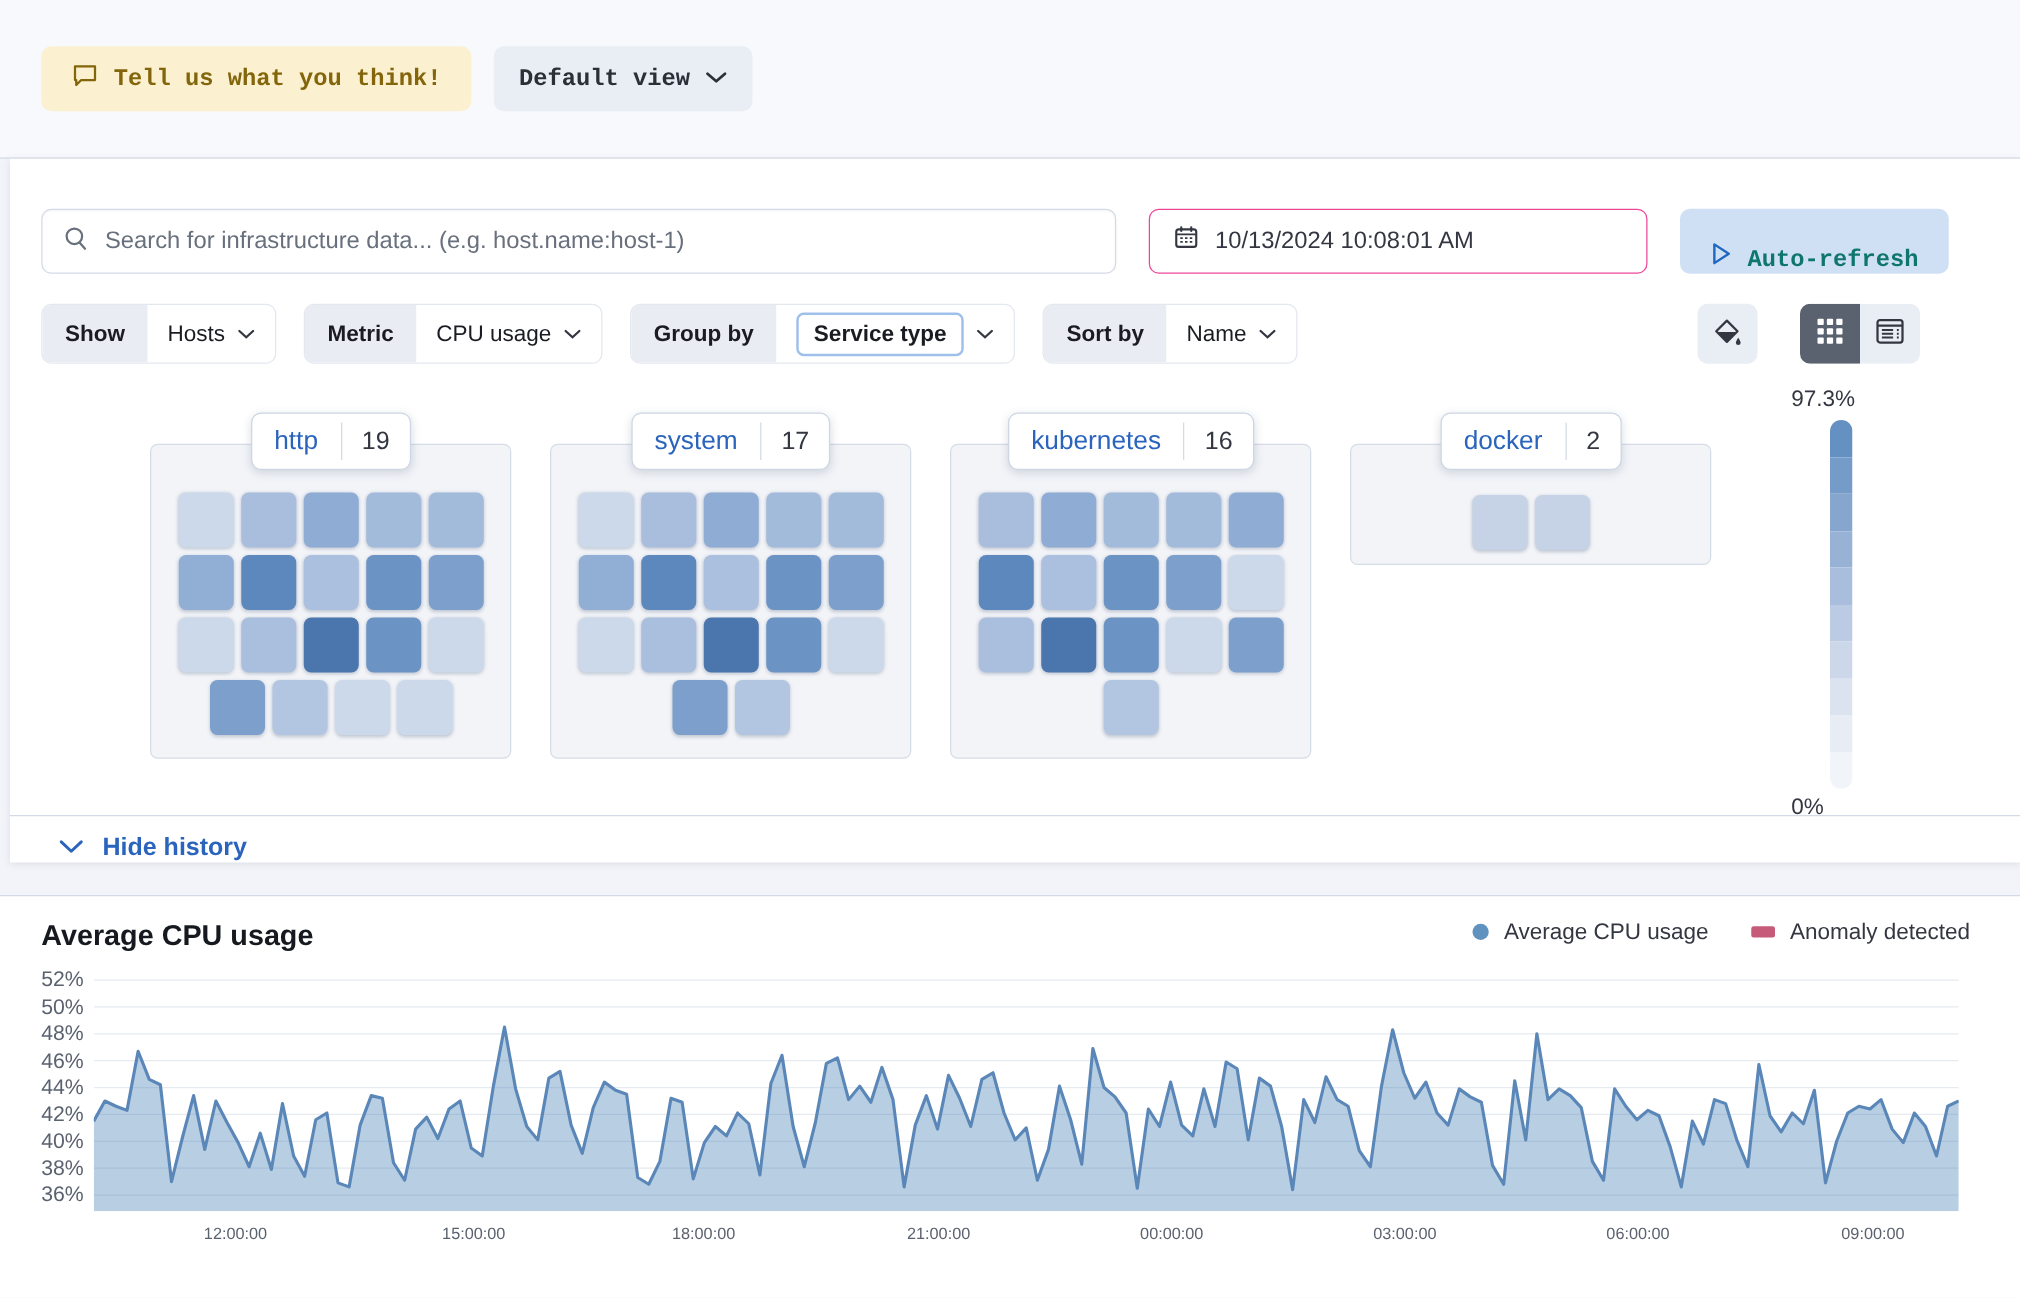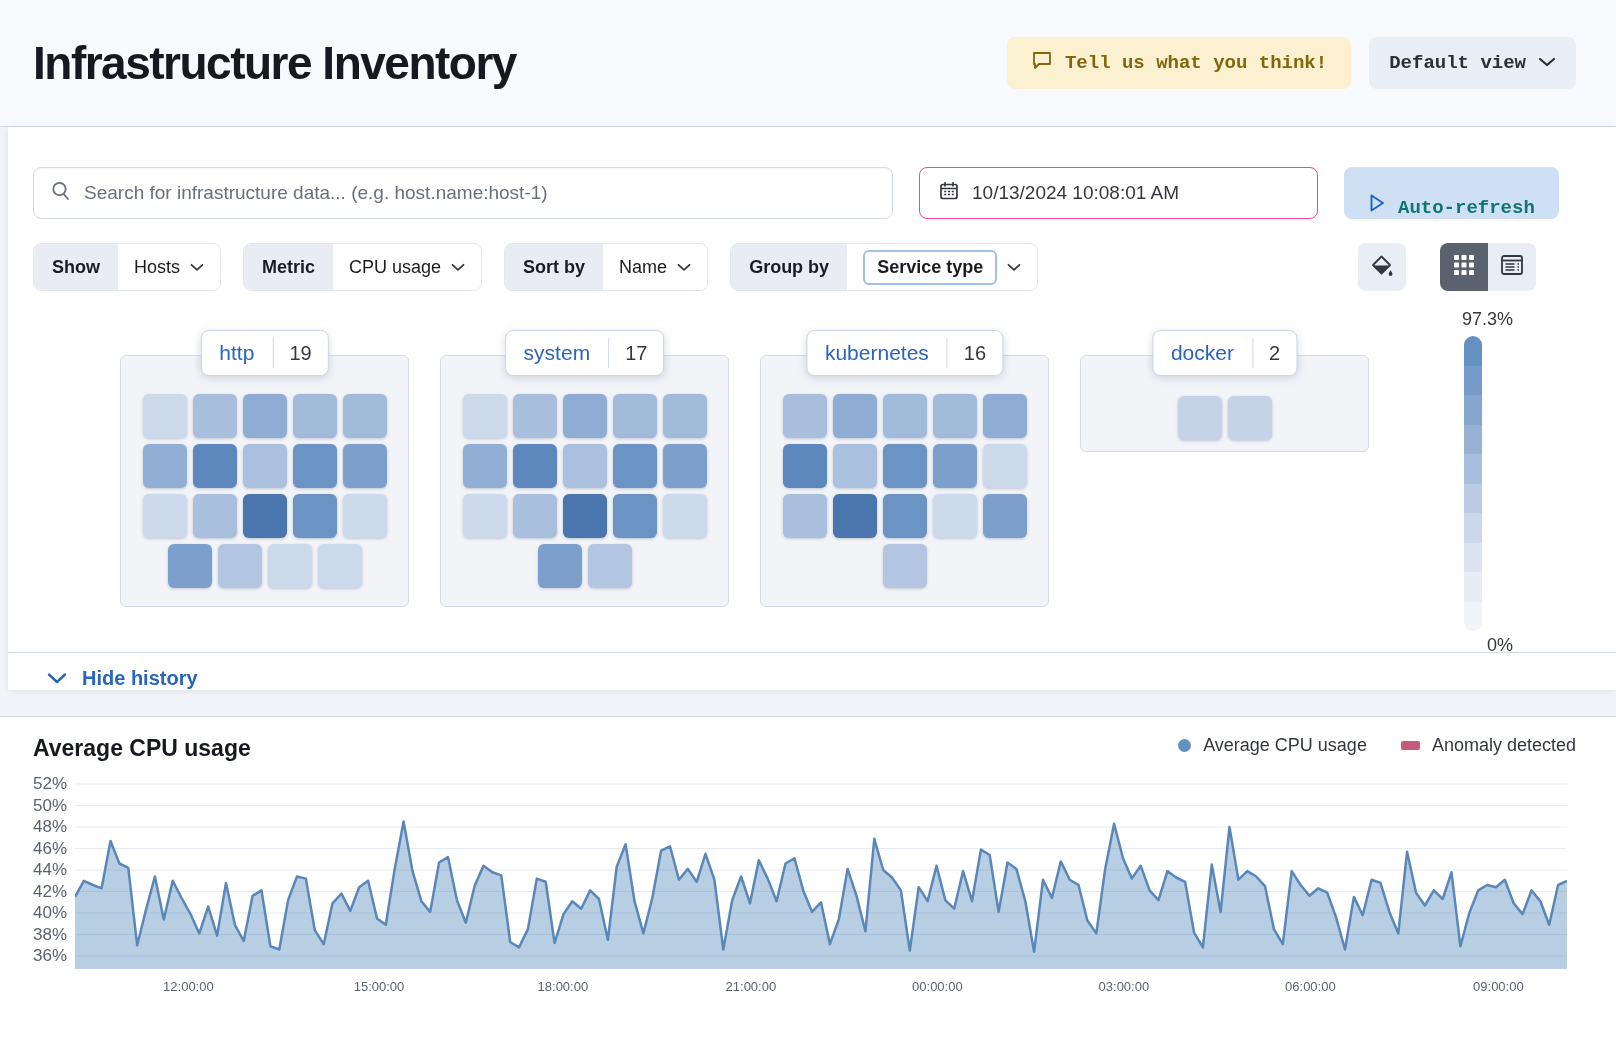--- a/index.html
+++ b/index.html
@@ -57,21 +57,21 @@
   .wgroup.small { height:97px; padding-top:34px; }
   .wpill { position:absolute; top:-26px; left:50%; transform:translateX(-50%); background:#fff;
            border:1px solid #cdd6e4; border-radius:8px; box-shadow:0 2px 8px rgba(50,70,100,.18);
            display:flex; align-items:center; height:46px; white-space:nowrap; }
   .wpill .wname { color:#2a64bd; font-weight:normal; font-size:21px; padding:0 18px; cursor:pointer; }
   .wpill .wsep { width:1px; height:30px; background:#d3dae6; }
   .wpill .wcount { font-size:20px; color:#343741; padding:0 16px; }
   .wrow { display:flex; justify-content:center; gap:6px; margin-top:6px; }
   .tile { width:44px; height:44px; border-radius:6px; box-shadow:0 1px 3px rgba(40,60,90,.25); cursor:pointer; }
 
-  .wlegend { position:absolute; right:103px; top:-46px; width:80px; text-align:right; }
+  .wlegend { position:absolute; right:103px; top:-46px; width:80px; text-align:left; }
   .wlegend-bar { width:18px; height:295px; border-radius:9px; overflow:hidden; margin:6px auto 4px; }
   .wlegend-bar div { width:100%; }
   .wlegend-max,.wlegend-min { font-size:18px; color:#343741; }
 
   .divider { border:none; border-top:1px solid #d3dae6; margin:27px 0 0 -25px; width:1608px; }
   .history-row { display:flex; align-items:center; gap:15px; padding:14px 0 0 14px; color:#2a64bd;
                  font-size:20px; font-weight:600; cursor:pointer; }
 
   
   .chart-panel { margin-top:26px; background:#fff; border-top:1px solid #d3dae6; height:323px; padding-top:18px; }
@@ -83,21 +83,20 @@
   .cl-rect { width:19px; height:9px; border-radius:2px; }
 
   .plot-wrap { position:relative; margin:14px 0 0 75px; width:1492px; height:193px; }
   .ylabels span { position:absolute; right:1500px; width:55px; text-align:right; font-size:17px; color:#5a6270; }
   .xlabels span { position:absolute; top:203px; transform:translateX(-50%); font-size:13px; color:#5a6270; white-space:nowrap; }
 </style>
 </head>
 <body>
 
 <header class="hdr">
-  <h1>Infrastructure Inventory</h1>
   <div class="hdr-right">
     <button class="btn btn-feedback">
       <span>
         <svg width="22" height="22" viewBox="0 0 22 22">
             <path d="M3 4h16v11H8l-4 4v-4H3z" fill="none" stroke="#83660b" stroke-width="1.8" stroke-linejoin="round"></path>
           </svg>
       </span>
       <span>Tell us what you think!</span>
     </button>
     <button class="btn btn-view">
@@ -159,32 +158,32 @@
     <div class="fgroup">
       <span class="flabel">Metric</span>
       <span class="fvalue">
         <span>CPU usage</span>
         <svg width="14" height="9" viewBox="0 0 14 9">
             <path d="M1.5 1.8l5.5 5 5.5-5" fill="none" stroke="#343741" stroke-width="1.8" stroke-linecap="round"></path>
           </svg>
       </span>
     </div>
     <div class="fgroup">
+      <span class="flabel">Group by</span>
+      <span class="fvalue">
+        <span class="chip">Service type</span>
+        <svg width="14" height="9" viewBox="0 0 14 9">
+            <path d="M1.5 1.8l5.5 5 5.5-5" fill="none" stroke="#343741" stroke-width="1.8" stroke-linecap="round"></path>
+          </svg>
+      </span>
+    </div>
+    <div class="fgroup">
       <span class="flabel">Sort by</span>
       <span class="fvalue">
         <span>Name</span>
-        <svg width="14" height="9" viewBox="0 0 14 9">
-            <path d="M1.5 1.8l5.5 5 5.5-5" fill="none" stroke="#343741" stroke-width="1.8" stroke-linecap="round"></path>
-          </svg>
-      </span>
-    </div>
-    <div class="fgroup">
-      <span class="flabel">Group by</span>
-      <span class="fvalue">
-        <span class="chip">Service type</span>
         <svg width="14" height="9" viewBox="0 0 14 9">
             <path d="M1.5 1.8l5.5 5 5.5-5" fill="none" stroke="#343741" stroke-width="1.8" stroke-linecap="round"></path>
           </svg>
       </span>
     </div>
 
     <span class="spacer"></span>
 
     <button class="iconbtn">
       <span>

